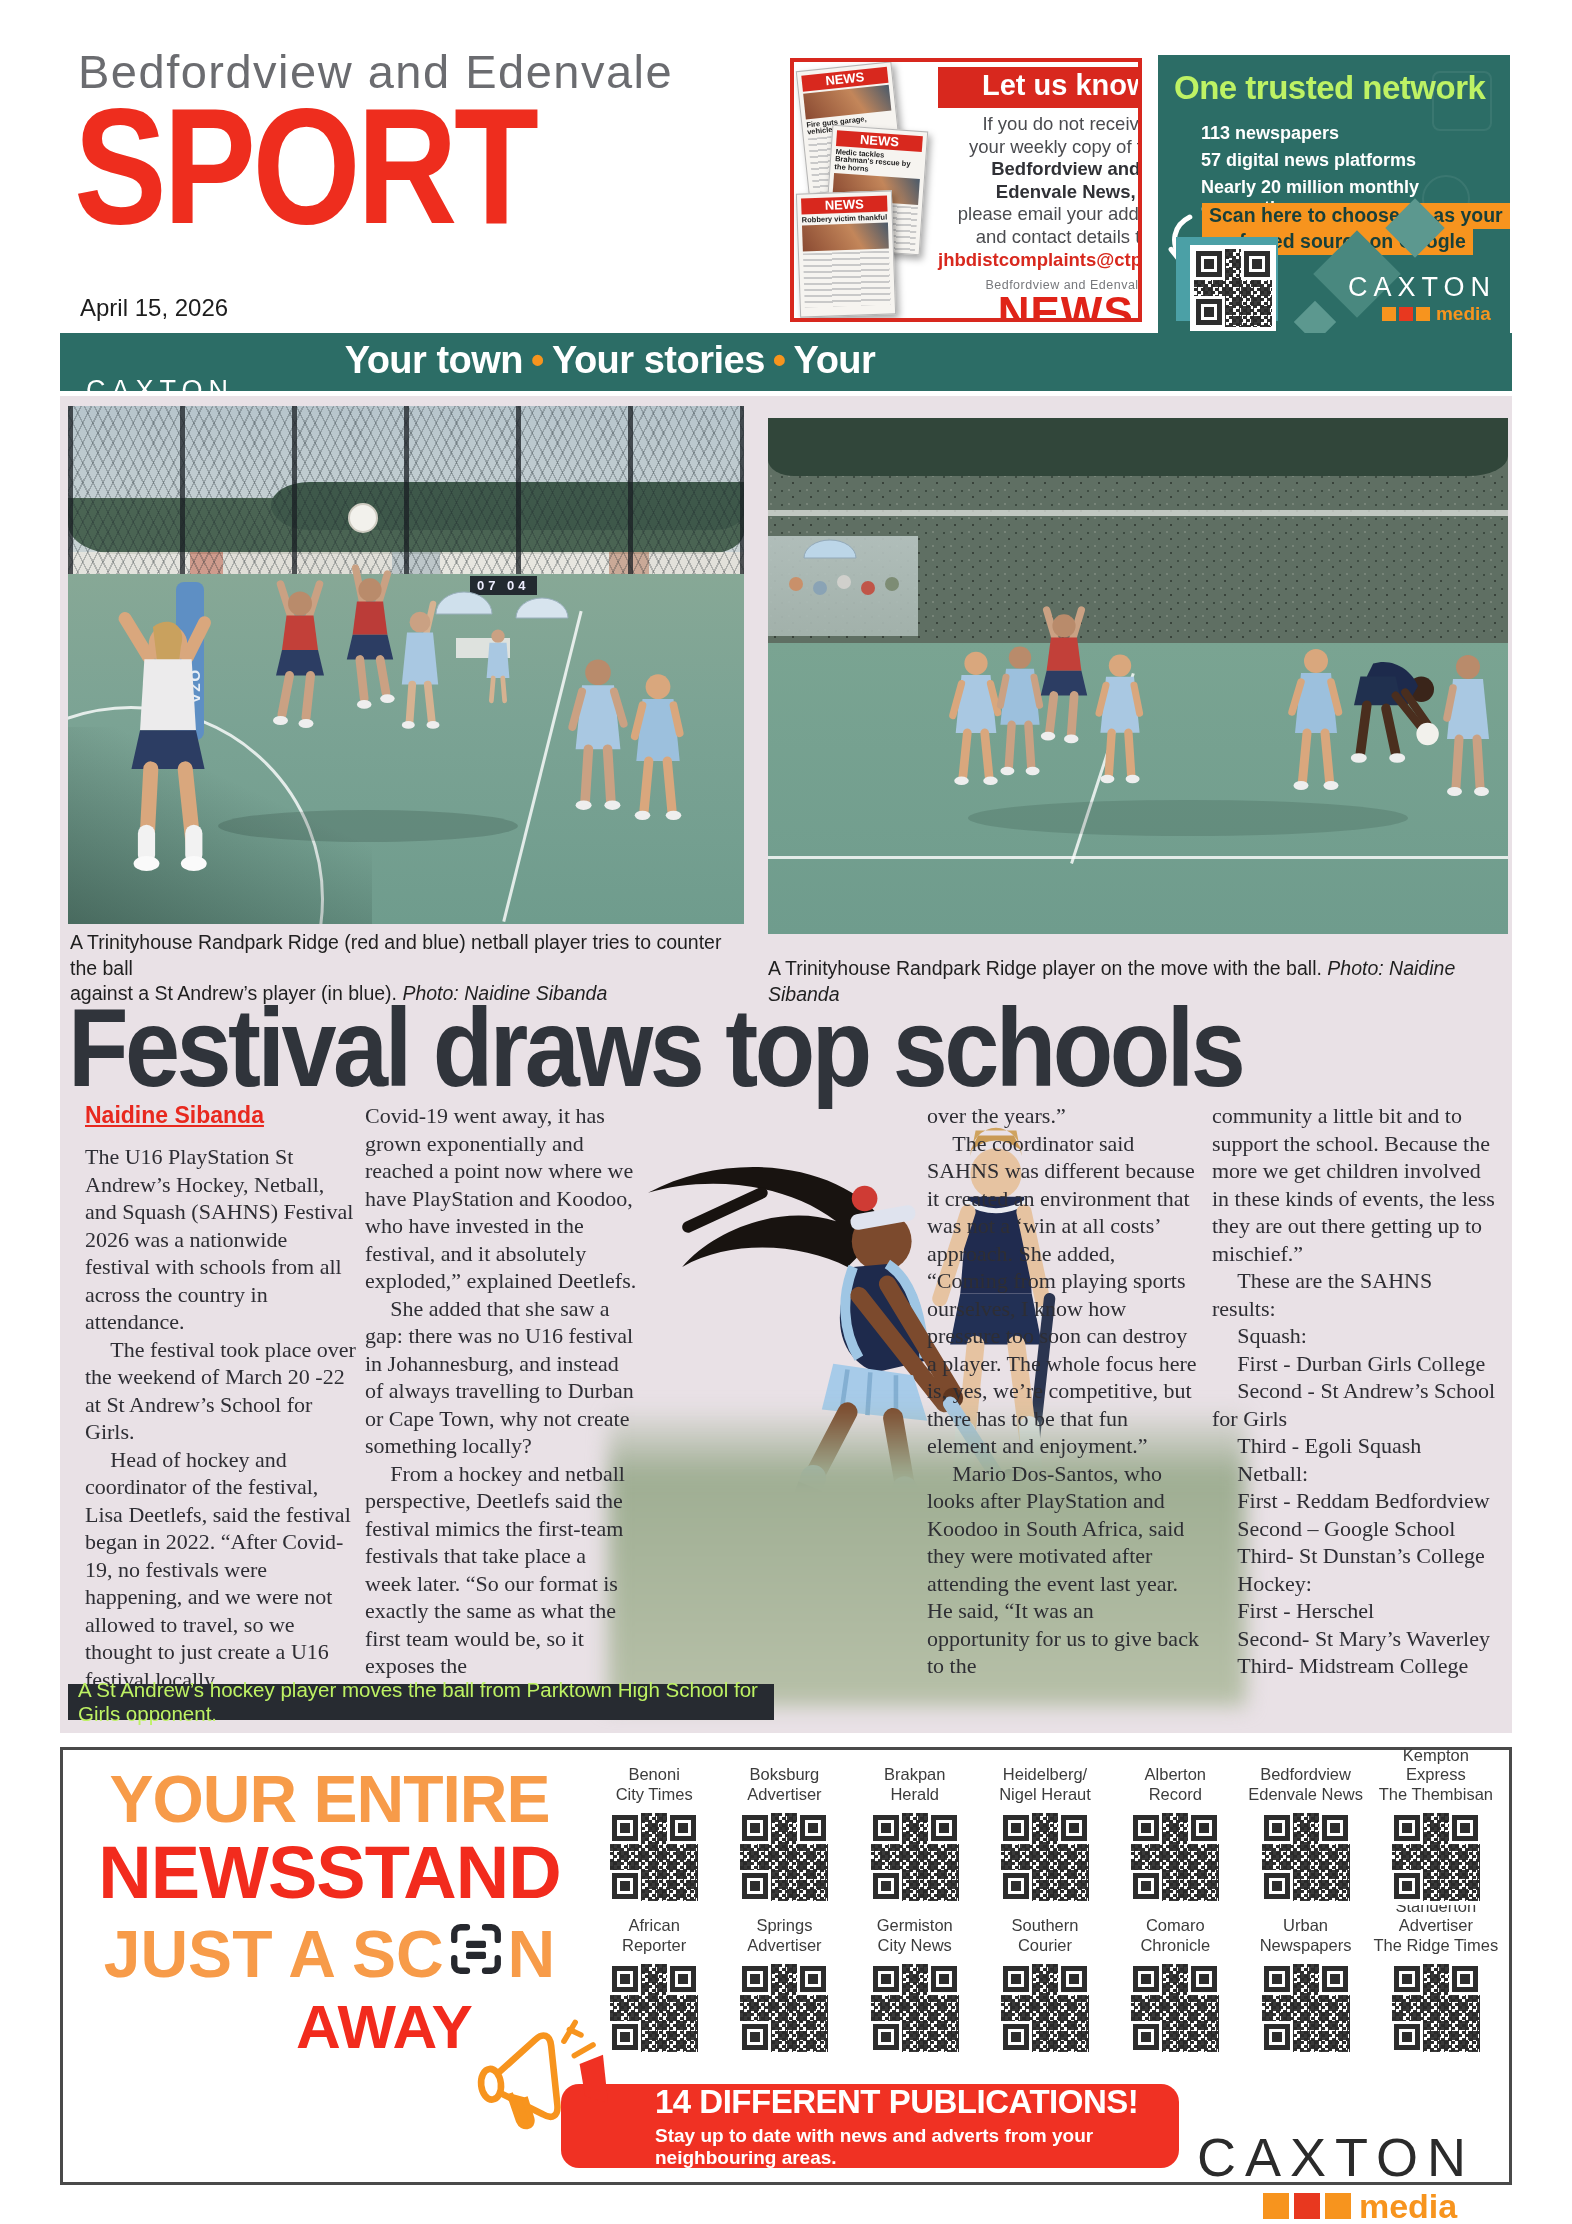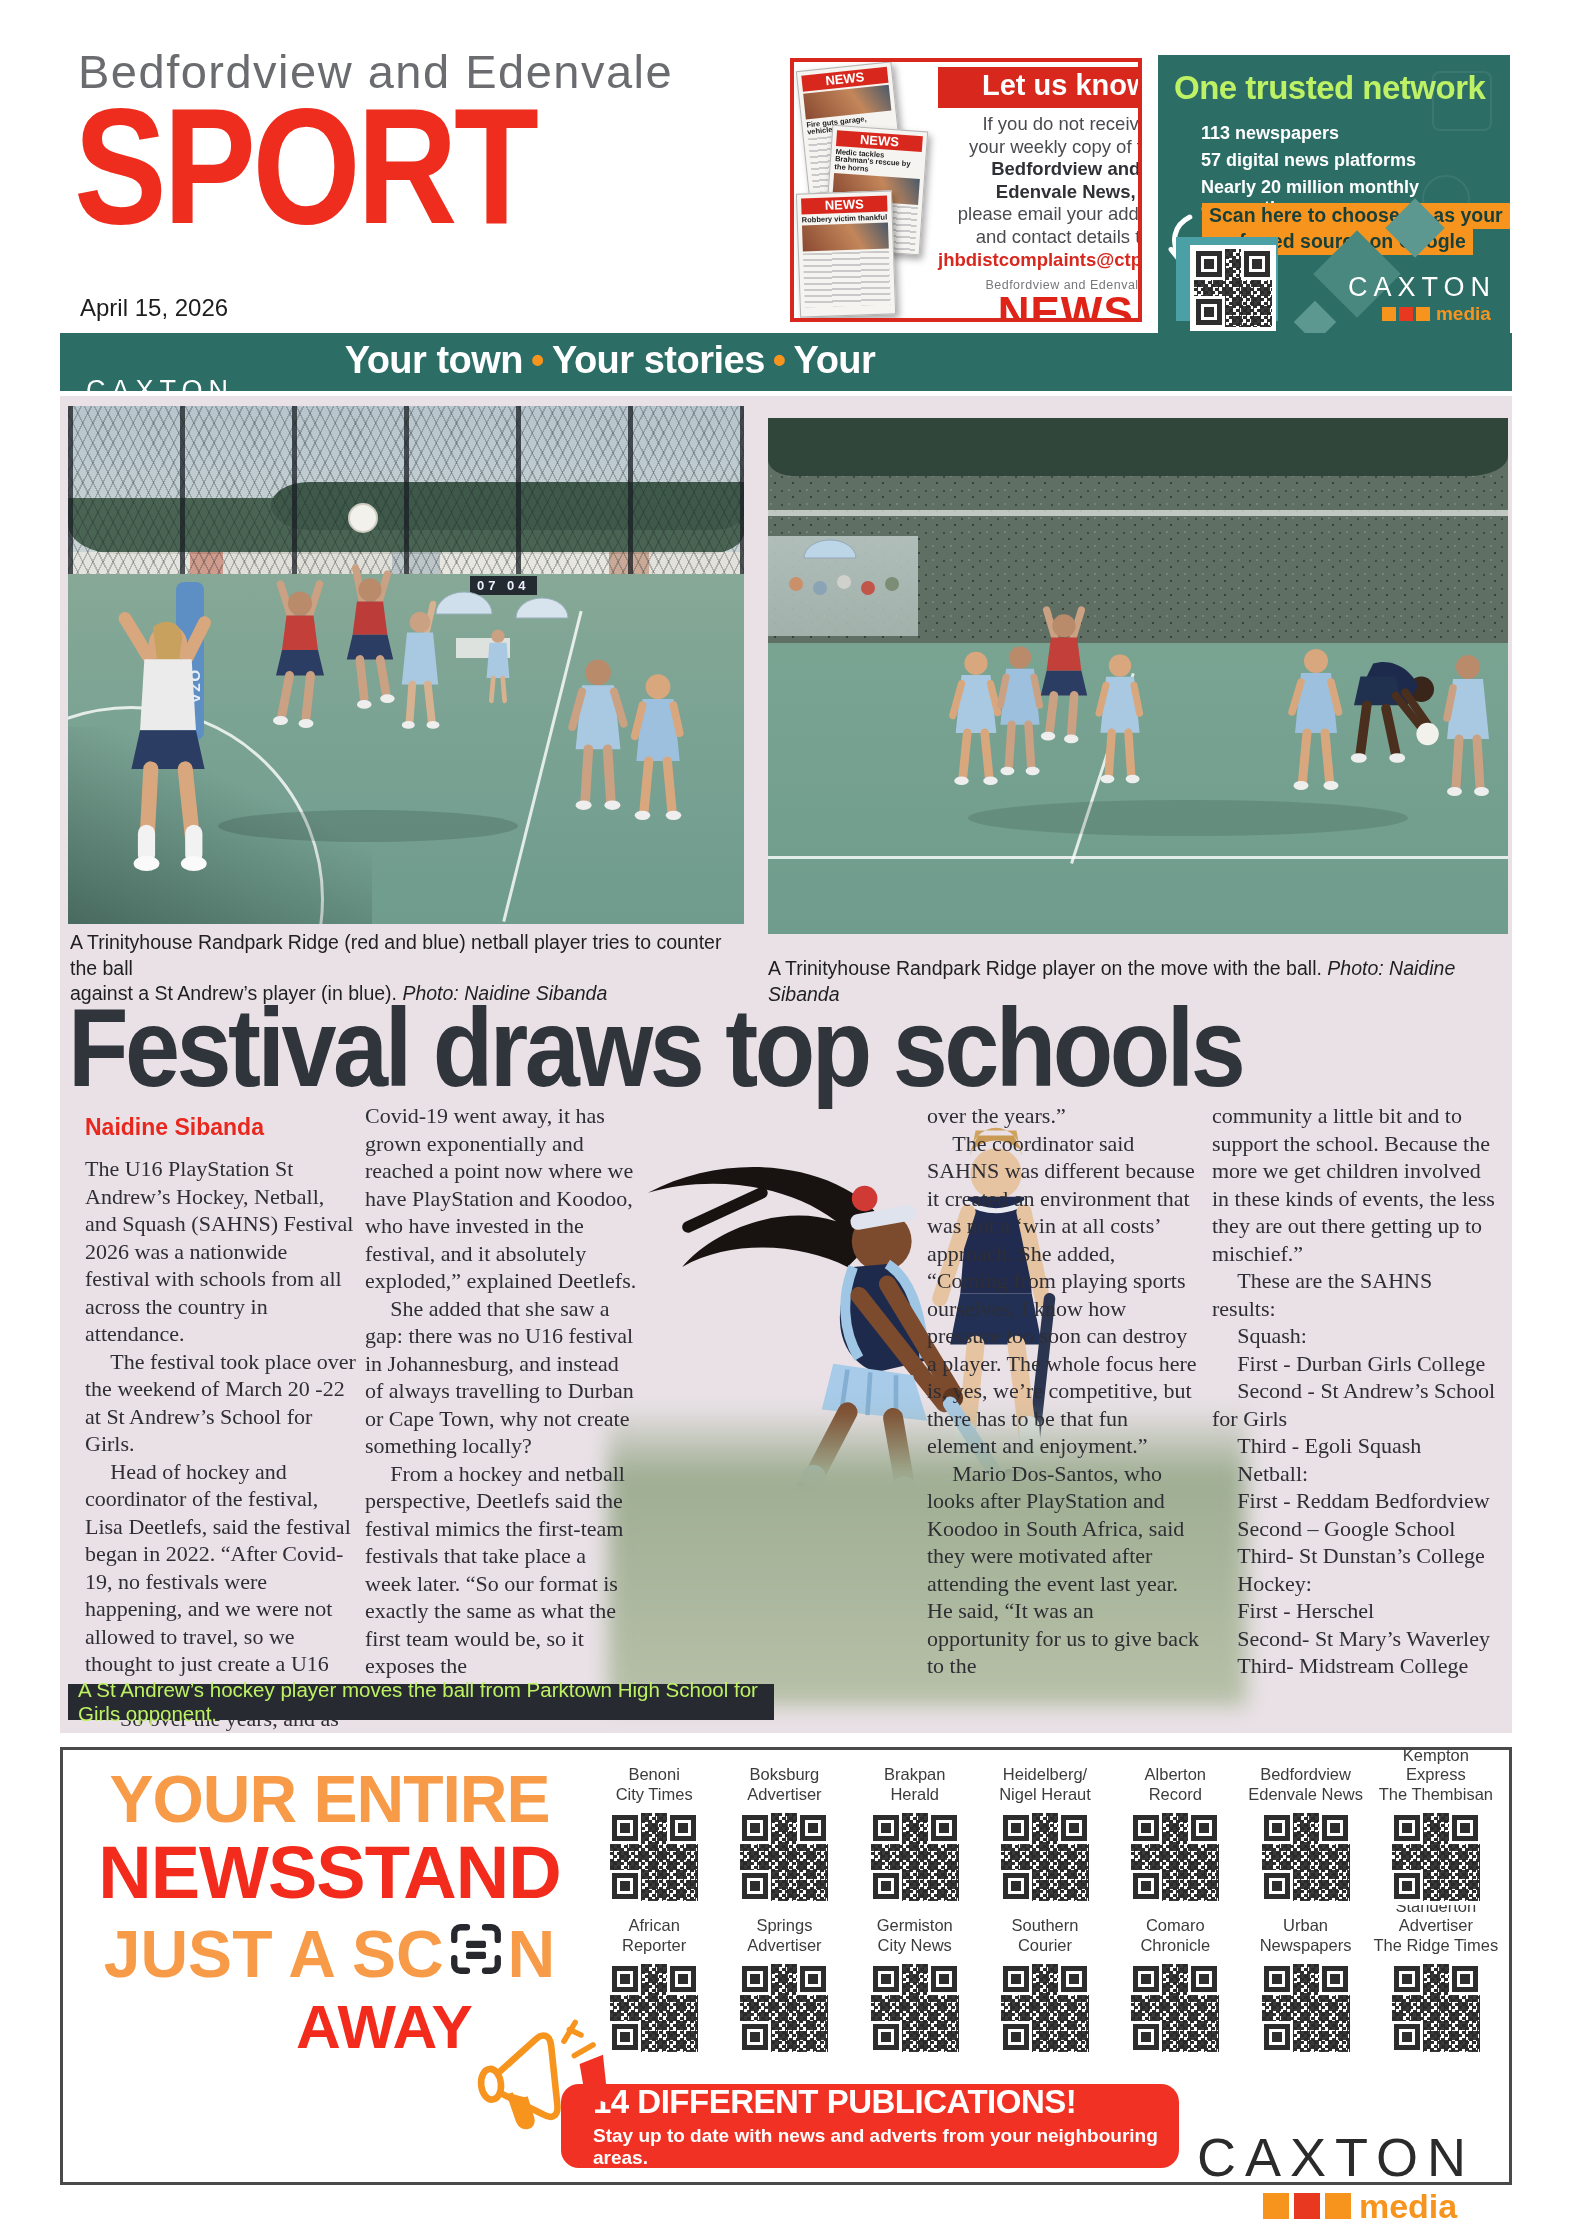--- a/index.html
+++ b/index.html
@@ -120,21 +120,21 @@
   .cap{position:absolute;font-size:19.5px;line-height:1.32;color:#1f1f1f;}
   .cap i{color:#1f1f1f;}
   .cap-left{left:10px;top:534px;width:655px;}
   .cap-right{left:708px;top:560px;width:740px;}
 
   .headline{position:absolute;left:8px;top:588px;white-space:nowrap;font-size:99px;font-weight:900;
       color:#30343b;letter-spacing:-3.5px;transform:scale(1,1.12);transform-origin:left top;}
 
   .col{position:absolute;top:706px;width:272px;}
   .c1p{left:25px;} .c2p{left:305px;} .c3p{left:585px;} .c4p{left:867px;} .c5p{left:1152px;width:286px;}
-  .byline{font-size:23px;font-weight:700;color:#e8281e;margin:12px 0 14px;}
+  .byline{font-size:23px;font-weight:700;color:#e8281e;text-decoration:underline;margin:0 0 14px;}
   .col p{font-family:"Liberation Serif",serif;font-size:22px;line-height:1.25;color:#2e2e34;
       margin:0;text-indent:1.15em;}
   .col p.first{text-indent:0;}
 
   .hockey{position:absolute;left:578px;top:690px;width:578px;height:600px;pointer-events:none;}
   .turf{position:absolute;left:-30px;right:-30px;bottom:-20px;height:300px;
       background:linear-gradient(rgba(160,175,148,0),#9fae93 70px,#b7c0a8);filter:blur(10px);}
   .hockey-cap{position:absolute;left:8px;top:1288px;width:706px;height:36px;background:#272b31;color:#bef264;
       font-size:20.5px;display:flex;align-items:center;padding-left:10px;box-sizing:border-box;z-index:5;}
 
@@ -146,21 +146,21 @@
   .ad-l2{font-size:74px;color:#f22b1d;letter-spacing:-1px;margin-top:4px;}
   .ad-l3{font-size:66px;color:#f79b49;display:flex;align-items:center;justify-content:center;margin-top:10px;}
   .ad-l4{font-size:62px;color:#f22b1d;margin-top:8px;padding-left:110px;}
   .mega{position:absolute;left:412px;top:252px;transform:rotate(-6deg);z-index:3;}
   .pubs{position:absolute;left:528px;top:14px;width:908px;display:grid;grid-template-columns:repeat(7,1fr);
       row-gap:10px;column-gap:4px;}
   .pub{text-align:center;}
   .pub-label{font-size:16.5px;color:#3c3c3c;line-height:1.18;height:40px;display:flex;flex-direction:column;justify-content:flex-end;}
   .pub .qr{width:96px;height:96px;margin:5px auto 0;}
   .ad-banner{position:absolute;left:498px;top:334px;width:618px;height:84px;background:#f03123;border-radius:18px;
-      color:#fff;padding-left:32px;box-sizing:border-box;display:flex;flex-direction:column;justify-content:center;z-index:2;}
+      color:#fff;padding-left:94px;box-sizing:border-box;display:flex;flex-direction:column;justify-content:center;z-index:2;}
   .ad-banner .t{font-size:33px;font-weight:900;letter-spacing:-.5px;}
   .ad-banner .s{font-size:19px;font-weight:700;margin-top:4px;}
   .ad-cax{position:absolute;right:34px;top:344px;}
 </style>
 </head>
 <body>
 
 <div class="page">
 
   <div class="mh-region">Bedfordview and Edenvale</div>

